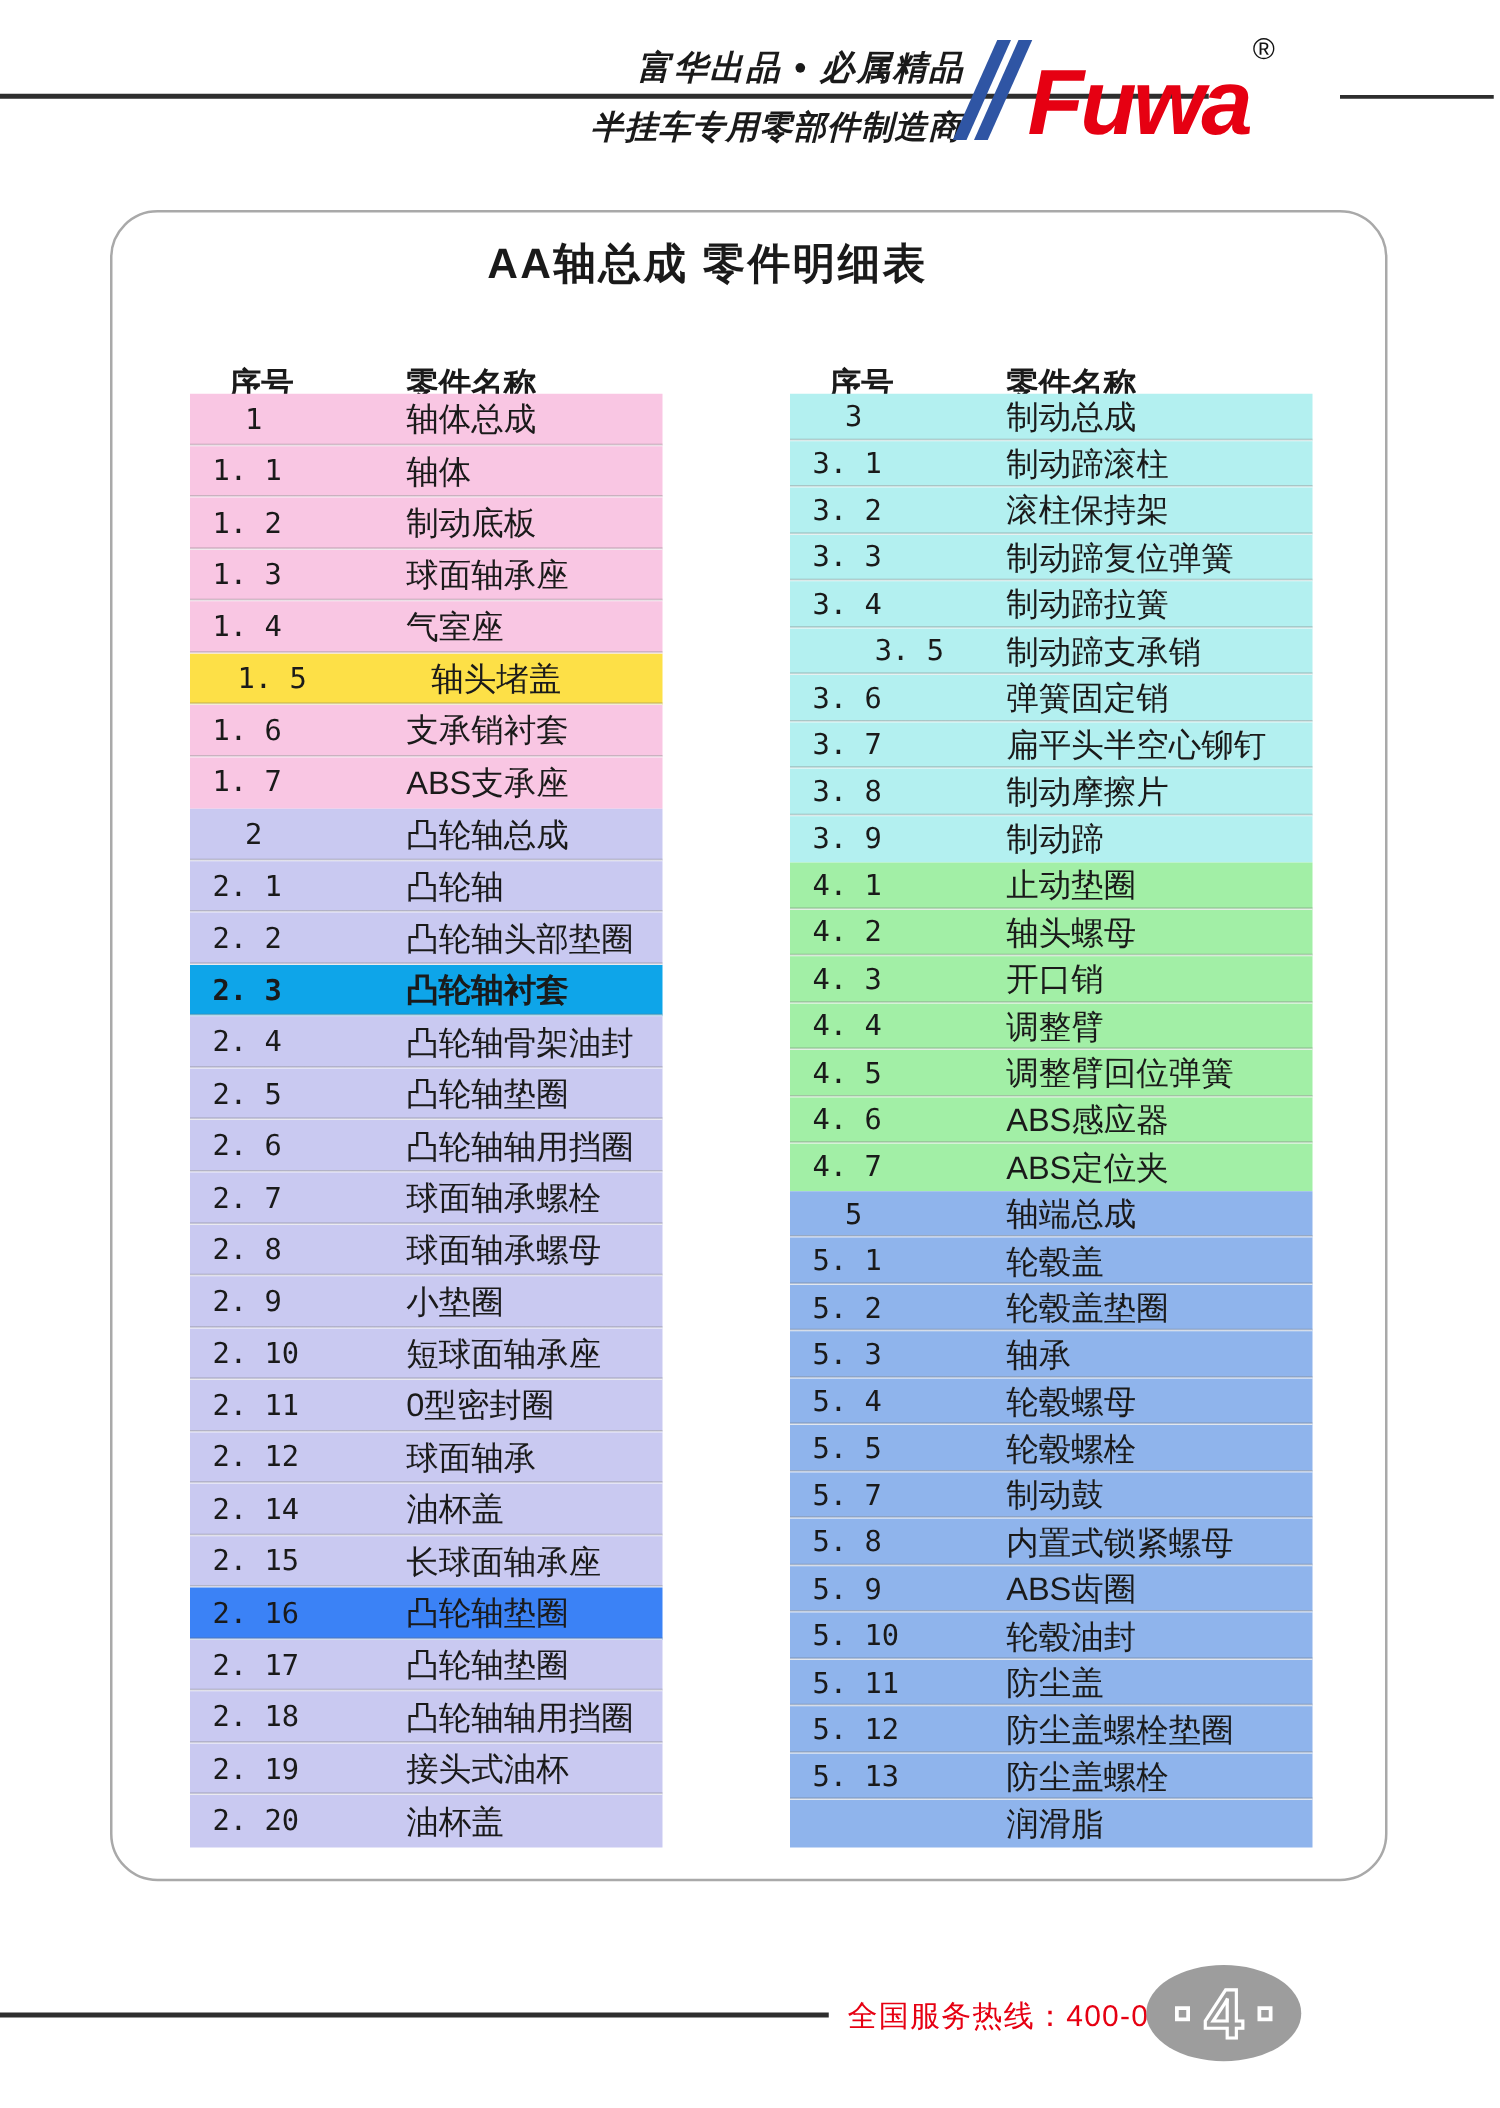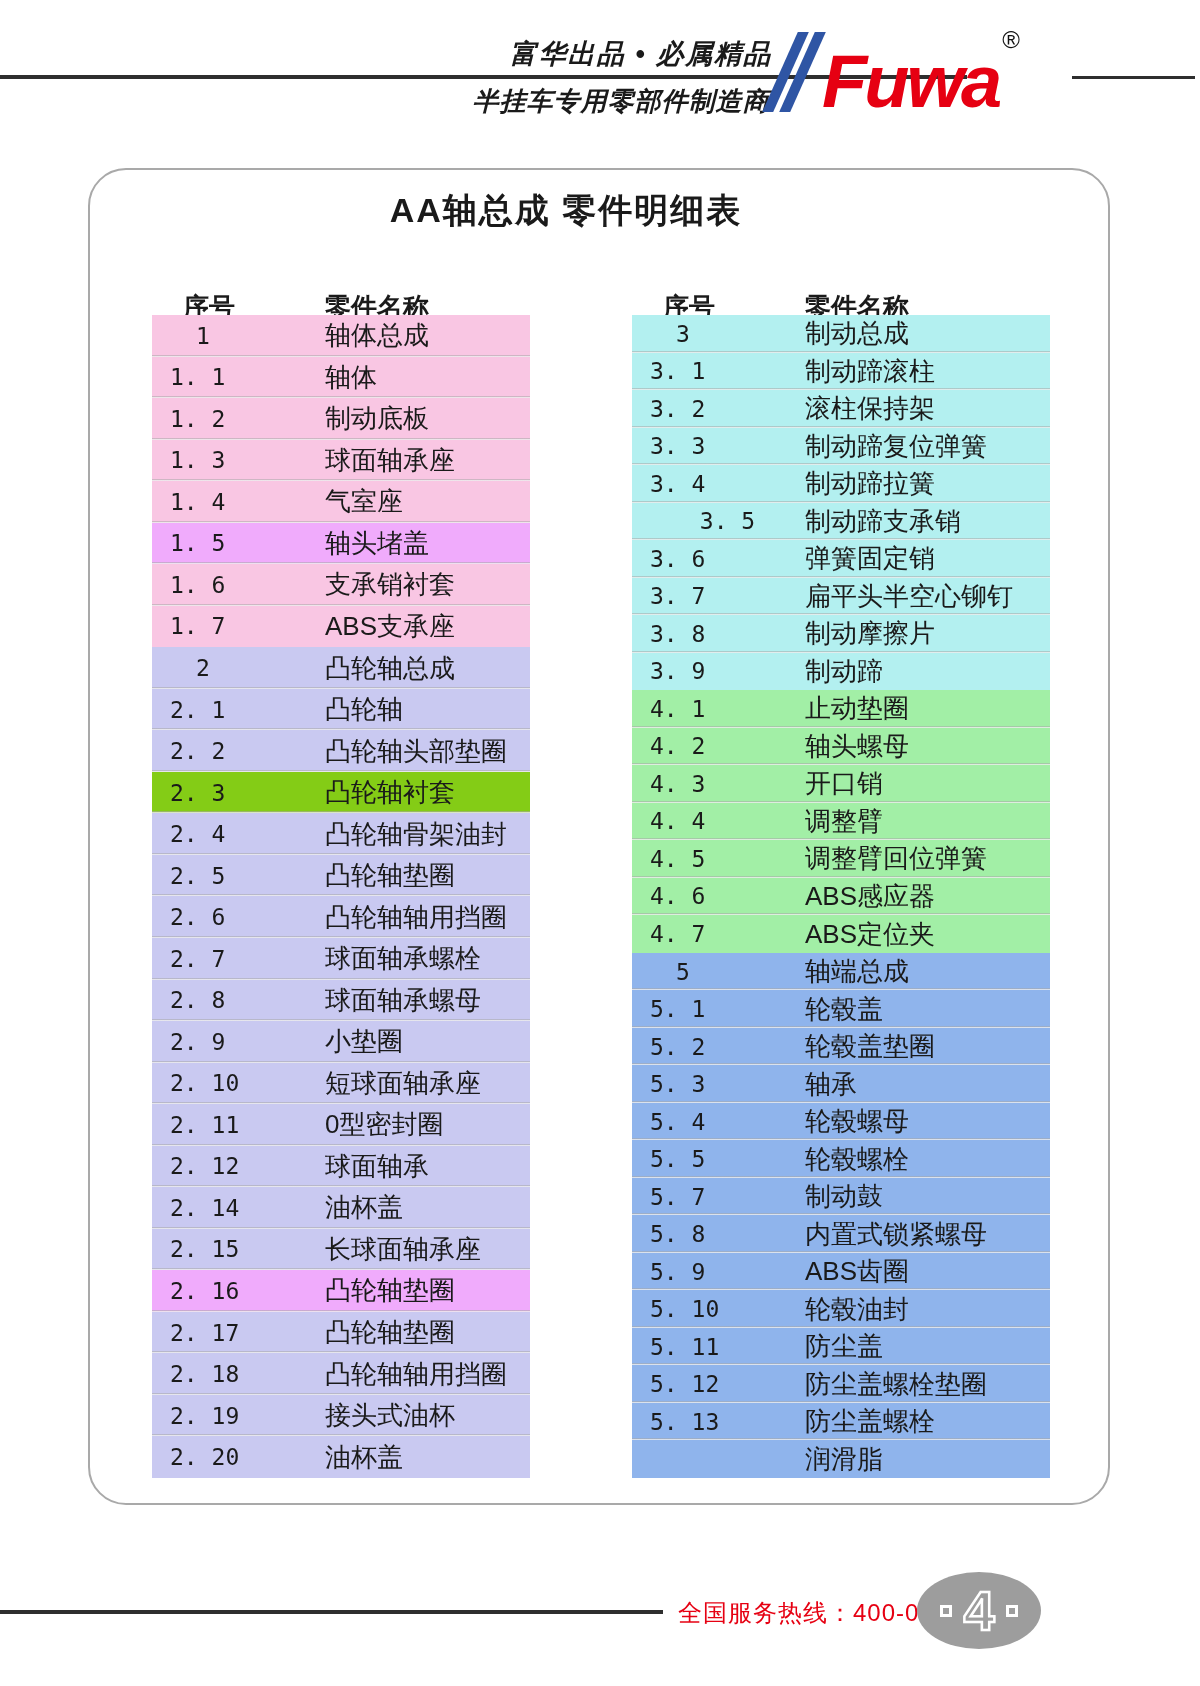--- a/index.html
+++ b/index.html
@@ -112,21 +112,21 @@
           <span class="nm">制动底板</span>
         </div>
         <div class="row" style="background: rgb(249, 198, 227);">
           <span class="no">1. 3</span>
           <span class="nm">球面轴承座</span>
         </div>
         <div class="row" style="background: rgb(249, 198, 227);">
           <span class="no">1. 4</span>
           <span class="nm">气室座</span>
         </div>
-        <div class="row" style="background: #f0abfc;">
+        <div class="row" style="background: #fde047; padding-left: 20px;">
           <span class="no">1. 5</span>
           <span class="nm">轴头堵盖</span>
         </div>
         <div class="row" style="background: rgb(249, 198, 227);">
           <span class="no">1. 6</span>
           <span class="nm">支承销衬套</span>
         </div>
         <div class="row last" style="background: rgb(249, 198, 227);">
           <span class="no">1. 7</span>
           <span class="nm">ABS支承座</span>
@@ -136,21 +136,21 @@
           <span class="nm">凸轮轴总成</span>
         </div>
         <div class="row" style="background: rgb(201, 201, 241);">
           <span class="no">2. 1</span>
           <span class="nm">凸轮轴</span>
         </div>
         <div class="row" style="background: rgb(201, 201, 241);">
           <span class="no">2. 2</span>
           <span class="nm">凸轮轴头部垫圈</span>
         </div>
-        <div class="row" style="background: #84cc16;">
+        <div class="row" style="background: #0ea5e9; font-weight: bold;">
           <span class="no">2. 3</span>
           <span class="nm">凸轮轴衬套</span>
         </div>
         <div class="row" style="background: rgb(201, 201, 241);">
           <span class="no">2. 4</span>
           <span class="nm">凸轮轴骨架油封</span>
         </div>
         <div class="row" style="background: rgb(201, 201, 241);">
           <span class="no">2. 5</span>
           <span class="nm">凸轮轴垫圈</span>
@@ -184,21 +184,21 @@
           <span class="nm">球面轴承</span>
         </div>
         <div class="row" style="background: rgb(201, 201, 241);">
           <span class="no">2. 14</span>
           <span class="nm">油杯盖</span>
         </div>
         <div class="row" style="background: rgb(201, 201, 241);">
           <span class="no">2. 15</span>
           <span class="nm">长球面轴承座</span>
         </div>
-        <div class="row" style="background: #f0abfc;">
+        <div class="row" style="background: #3b82f6;">
           <span class="no">2. 16</span>
           <span class="nm">凸轮轴垫圈</span>
         </div>
         <div class="row" style="background: rgb(201, 201, 241);">
           <span class="no">2. 17</span>
           <span class="nm">凸轮轴垫圈</span>
         </div>
         <div class="row" style="background: rgb(201, 201, 241);">
           <span class="no">2. 18</span>
           <span class="nm">凸轮轴轴用挡圈</span>

